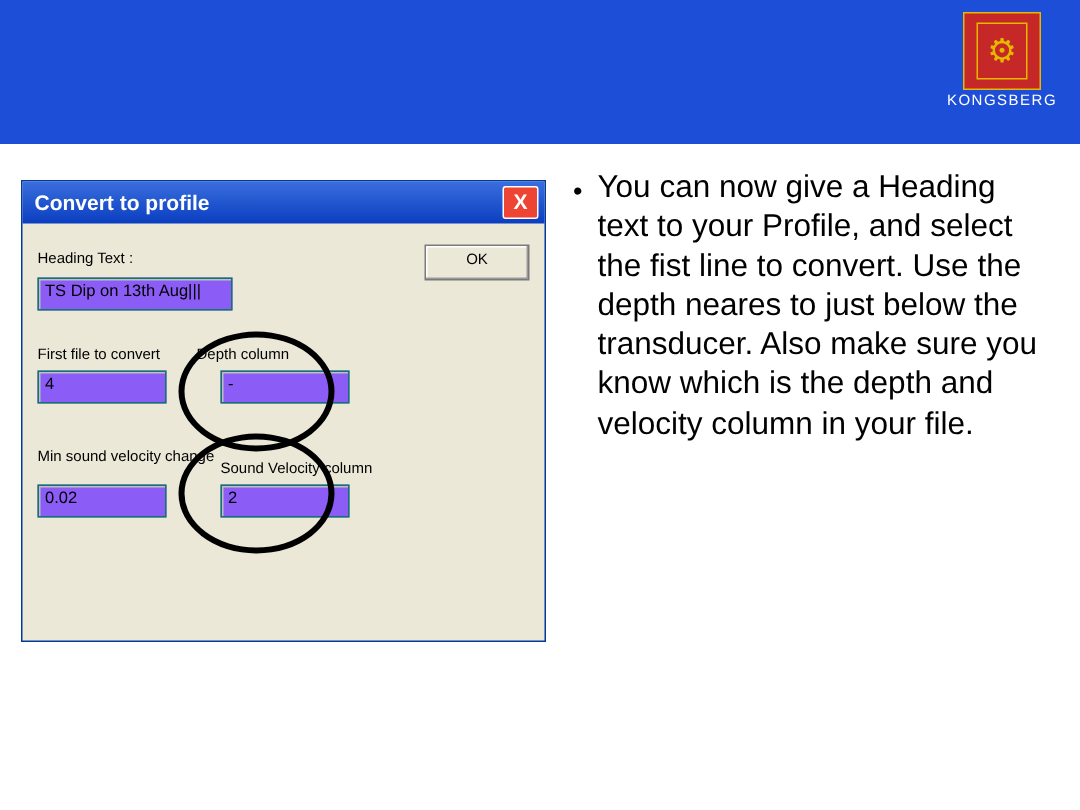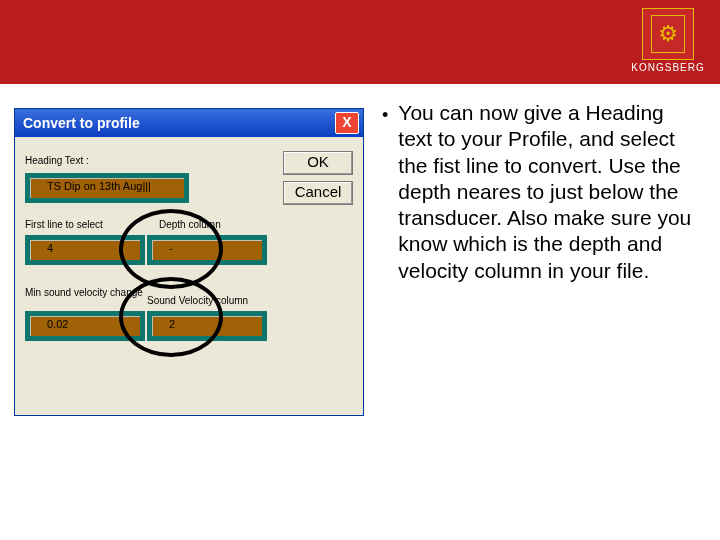--- a/index.html
+++ b/index.html
@@ -1,30 +1,30 @@
 <!DOCTYPE html>
 <html><head>
 <meta charset="utf-8">
 <style>
   html,body{margin:0;padding:0;width:720px;height:540px;font-family:Arial,Helvetica,sans-serif;background:#fff;overflow:hidden}
-  .header{height:84px;background:#b91c1c;position:relative}
+  .header{height:96px;background:#1d4ed8;position:relative}
   .logo{position:absolute;right:12px;top:8px;width:80px;text-align:center}
   .logo-sq{width:50px;height:50px;margin:0 auto;background:#c62828;border:1px solid #e6b800;position:relative}
   .logo-sq::before{content:"";position:absolute;left:8px;top:6px;right:8px;bottom:6px;border:1px solid #e6b800}
   .logo-sq::after{content:"⚙";position:absolute;left:0;right:0;top:12px;text-align:center;color:#e6b800;font-size:22px}
   .logo-txt{color:#fff;font-size:10px;letter-spacing:1px;margin-top:2px}
   .content{position:relative;height:456px}
   .dlg{position:absolute;left:14px;top:24px;width:348px;background:#ece8d8;border:1px solid #003b9b;font-family:Tahoma,Arial,sans-serif;font-size:11px;color:#000}
   .titlebar{height:28px;background:linear-gradient(#3a6ede,#0a3ec0);display:flex;align-items:center;padding:0 4px 0 8px}
   .titlebar span{color:#fff;font-weight:700;font-size:14px;flex:1}
   .closebtn{width:22px;height:20px;background:#e43;border:1px solid #fff;color:#fff;font-weight:700;font-size:14px;text-align:center;line-height:18px;border-radius:2px}
   .dlgbody{position:relative;padding:14px 10px 24px 10px;height:240px}
   .lbl{position:absolute;font-size:10px}
-  .inp{position:absolute;background:#a16207;border:5px solid #0f766e;box-shadow:inset 1px 1px 0 #bfbfbf;font-size:11px;padding:2px 17px;height:16px}
-  .btn{position:absolute;right:10px;width:68px;height:22px;background:#ece8d8;border:1px solid #7a7a7a;box-shadow:inset -1px -1px 0 #999,inset 1px 1px 0 #fff;font-size:15px;text-align:center;line-height:20px}
+  .inp{position:absolute;background:#8b5cf6;border:1px solid #0f766e;box-shadow:inset 1px 1px 0 #bfbfbf;font-size:11px;padding:2px 4px;height:16px}
+  .btn{position:absolute;right:10px;width:68px;height:22px;background:#ece8d8;border:1px solid #7a7a7a;box-shadow:inset -1px -1px 0 #999,inset 1px 1px 0 #fff;font-size:10px;text-align:center;line-height:20px}
   .circle{position:absolute;border:4px solid #000;border-radius:50%}
   .para{position:absolute;left:380px;top:16px;right:18px;font-size:21px;line-height:1.25;color:#000}
   .bullet{display:flex;align-items:flex-start}
   .bullet .dot{margin:4px 10px 0 2px;font-size:18px}
 </style>
 </head>
 <body>
 
 <div class="header">
   <div class="logo">
@@ -37,34 +37,33 @@
 
   <div class="dlg">
     <div class="titlebar">
       <span>Convert to profile</span>
       <div class="closebtn">X</div>
     </div>
     <div class="dlgbody">
       <div class="lbl" style="left:10px;top:18px">Heading Text :</div>
       <div class="inp" style="left:10px;top:36px;width:120px">TS Dip on 13th Aug|||</div>
 
-      <div class="lbl" style="left:10px;top:82px">First line to select</div>
+      <div class="lbl" style="left:10px;top:82px">First file to convert</div>
       <div class="inp" style="left:10px;top:98px;width:76px">4</div>
 
-      <div class="lbl" style="left:144px;top:82px">Depth column</div>
+      <div class="lbl" style="left:116px;top:82px">Depth column</div>
       <div class="inp" style="left:132px;top:98px;width:76px">-</div>
 
       <div class="lbl" style="left:10px;top:150px">Min sound velocity change</div>
       <div class="inp" style="left:10px;top:174px;width:76px">0.02</div>
 
       <div class="lbl" style="left:132px;top:158px">Sound Velocity column</div>
       <div class="inp" style="left:132px;top:174px;width:76px">2</div>
 
       <div class="btn" style="top:14px">OK</div>
-      <div class="btn" style="top:44px">Cancel</div>
 
       <div class="circle" style="left:104px;top:72px;width:96px;height:72px"></div>
       <div class="circle" style="left:104px;top:140px;width:96px;height:72px"></div>
     </div>
   </div>
 
   <div class="para">
     <div class="bullet">
       <span class="dot">•</span>
       <span>You can now give a Heading text to your Profile, and select the fist line to convert. Use the depth neares to just below the transducer. Also make sure you know which is the depth and velocity column in your file.</span>

